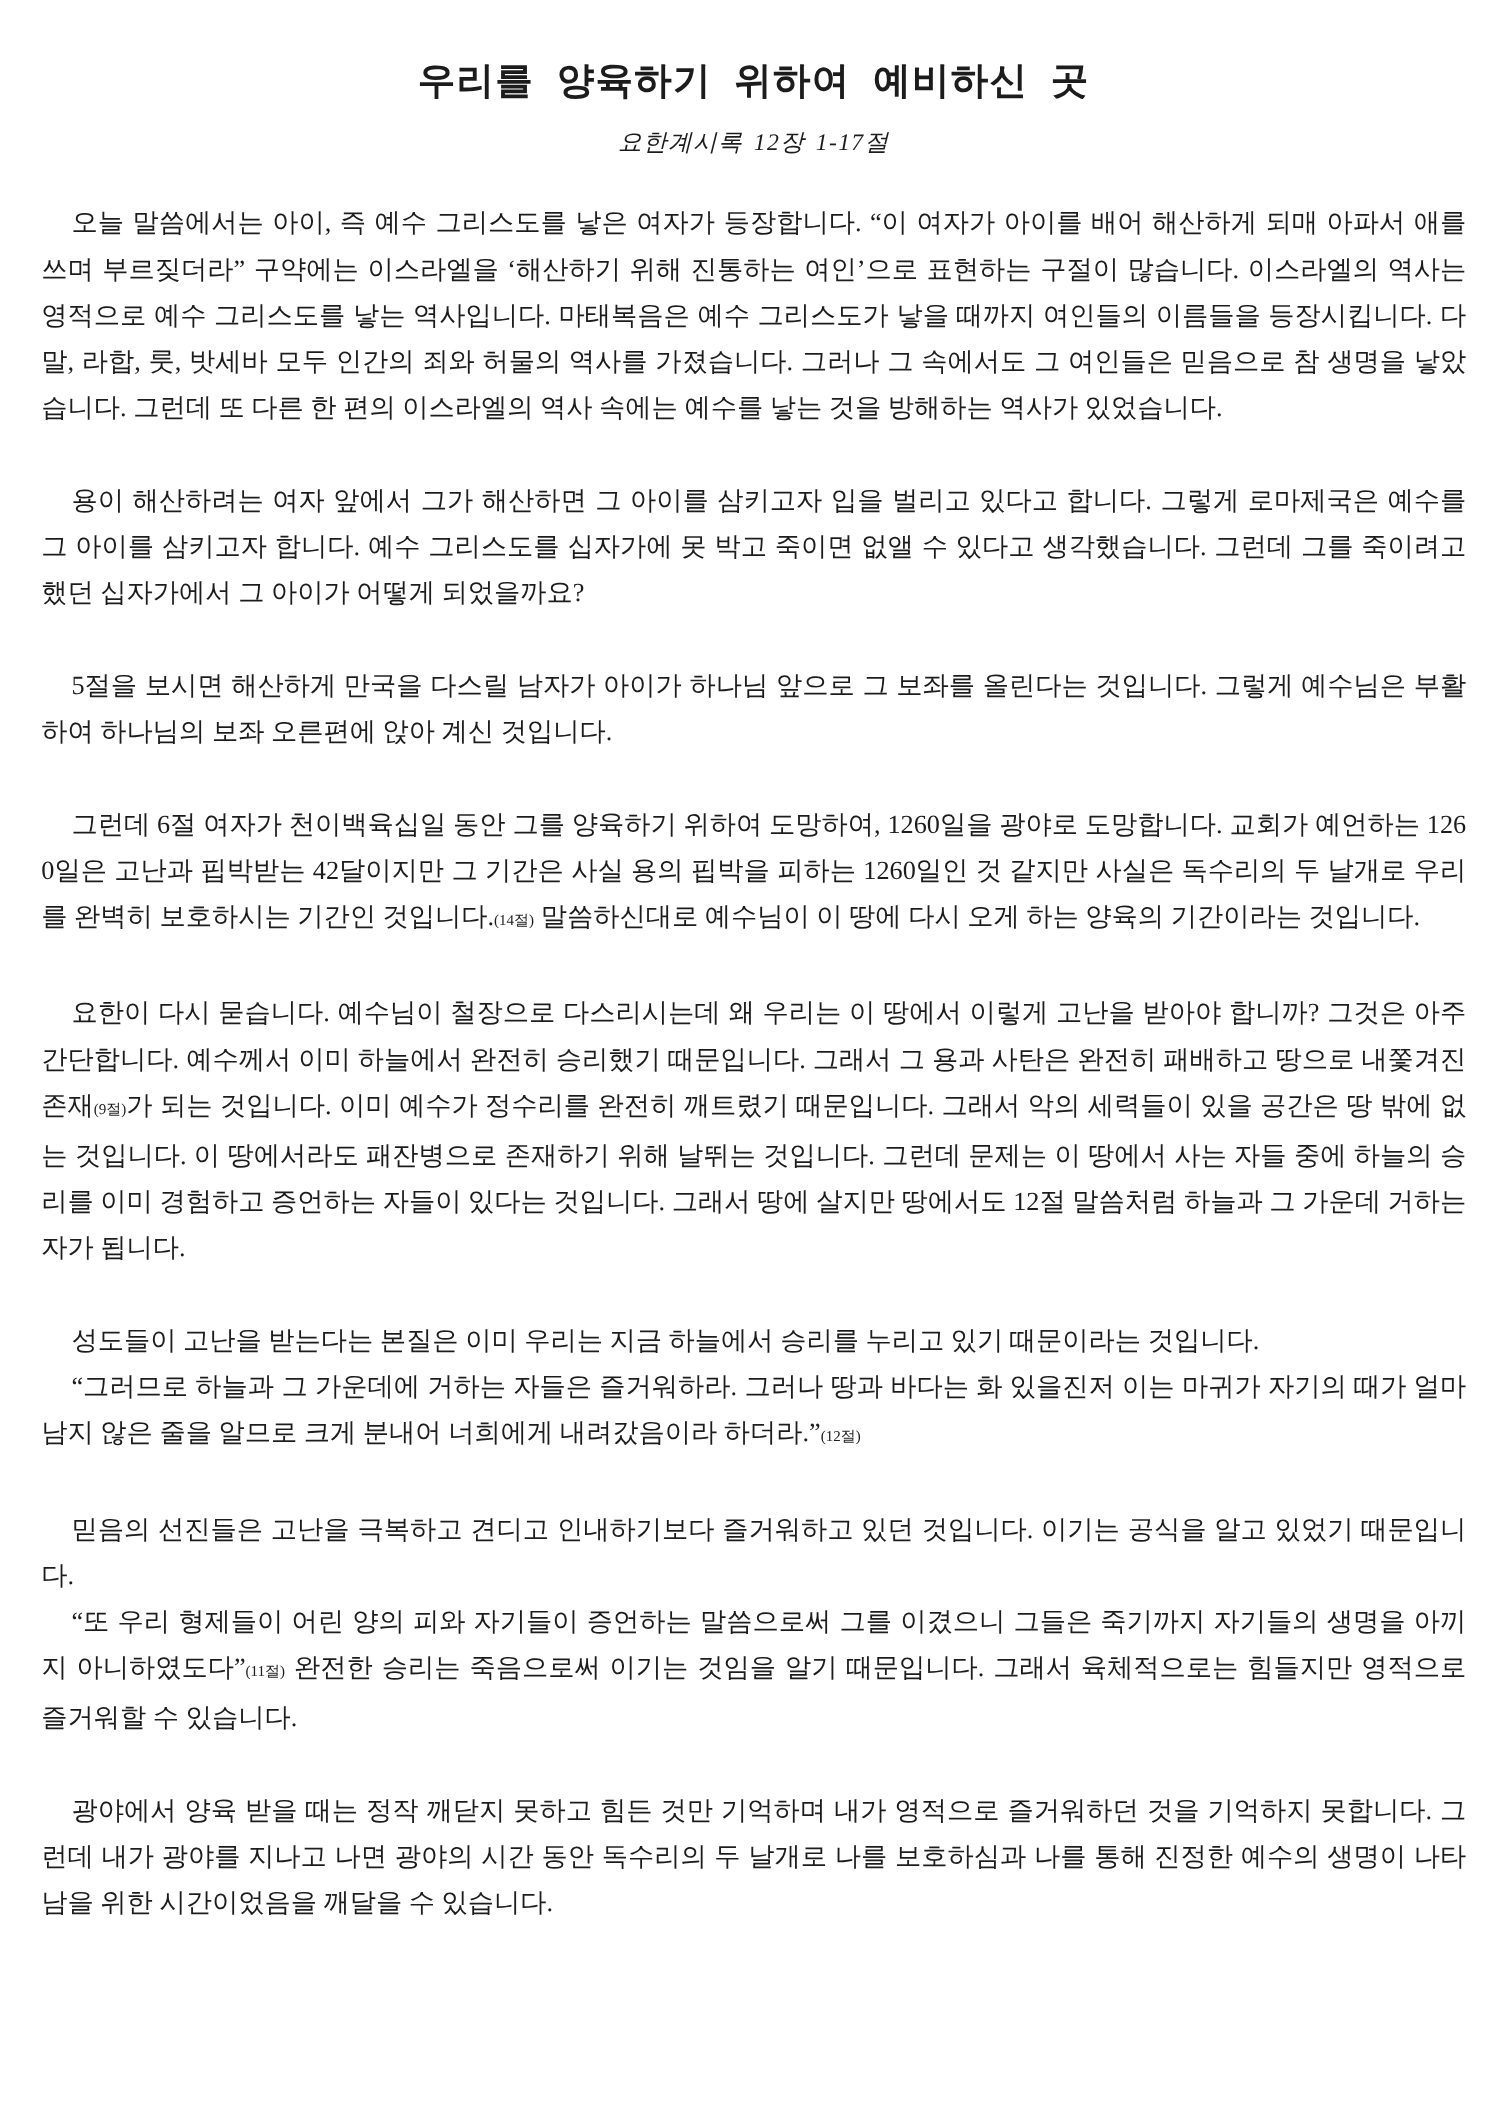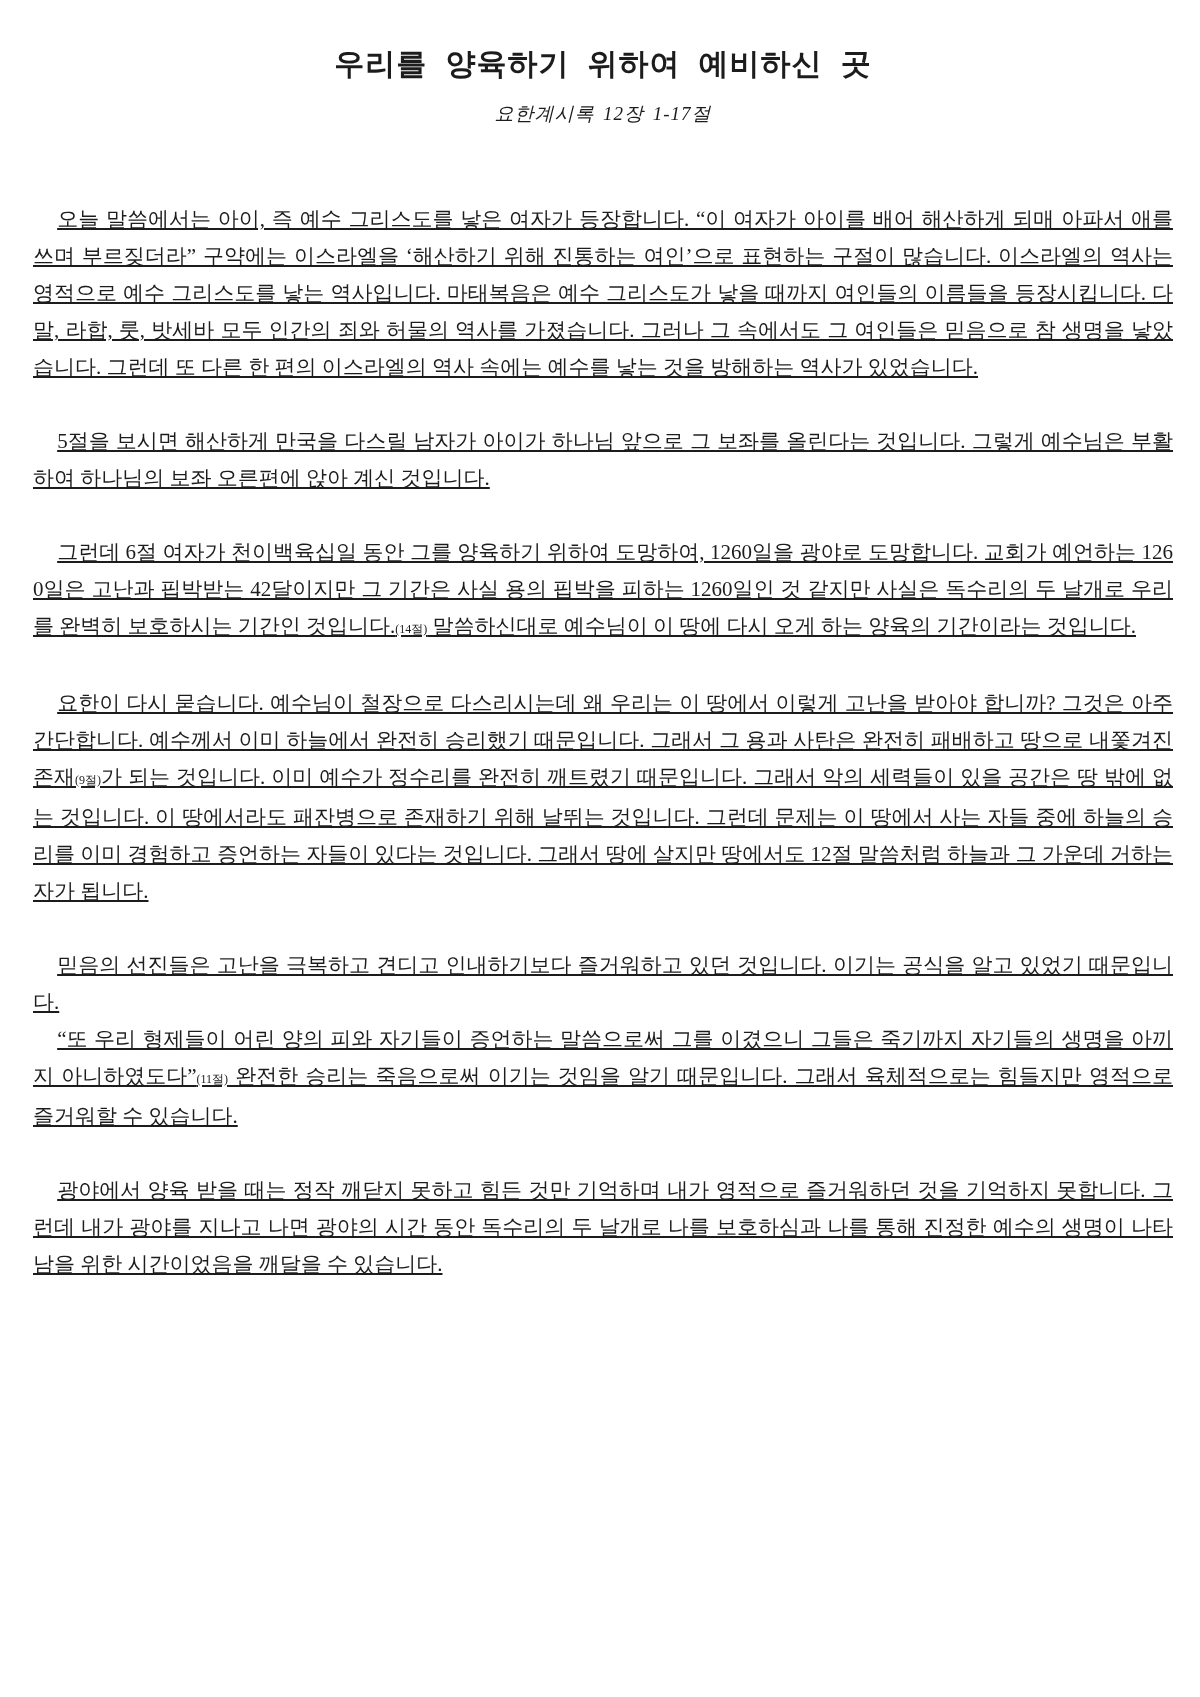--- a/index.html
+++ b/index.html
@@ -27,24 +27,23 @@
   }
   .doc-subtitle {
     text-align: center;
     font-size: 19px;
     letter-spacing: 1px;
     word-spacing: 0.15em;
     margin-top: 16px;
     font-style: italic;
   }
   .doc-body {
-    margin-top: 74px;
+    margin-top: 33px;
     font-size: 21px;
     line-height: 37px;
-    text-decoration: underline;
   }
   .para {
     margin: 0 0 37px 0;
   }
   .para:last-child {
     margin-bottom: 0;
   }
   .block {
     text-align: justify;
     text-justify: inter-character;
@@ -59,27 +58,34 @@
 <body>
 
 <div class="page">
   <h1 class="doc-title">우리를 양육하기 위하여 예비하신 곳</h1>
   <div class="doc-subtitle">요한계시록 12장 1-17절</div>
   <div class="doc-body">
       <div class="para">
         <div class="block"><span>오늘 말씀에서는 아이, 즉 예수 그리스도를 낳은 여자가 등장합니다. “이 여자가 아이를 배어 해산하게 되매 아파서 애를 쓰며 부르짖더라” 구약에는 이스라엘을 ‘해산하기 위해 진통하는 여인’으로 표현하는 구절이 많습니다. 이스라엘의 역사는 영적으로 예수 그리스도를 낳는 역사입니다. 마태복음은 예수 그리스도가 낳을 때까지 여인들의 이름들을 등장시킵니다. 다말, 라합, 룻, 밧세바 모두 인간의 죄와 허물의 역사를 가졌습니다. 그러나 그 속에서도 그 여인들은 믿음으로 참 생명을 낳았습니다. 그런데 또 다른 한 편의 이스라엘의 역사 속에는 예수를 낳는 것을 방해하는 역사가 있었습니다.</span></div>
       </div>
       <div class="para">
+        <div class="block"><span>용이 해산하려는 여자 앞에서 그가 해산하면 그 아이를 삼키고자 입을 벌리고 있다고 합니다. 그렇게 로마제국은 예수를 그 아이를 삼키고자 합니다. 예수 그리스도를 십자가에 못 박고 죽이면 없앨 수 있다고 생각했습니다. 그런데 그를 죽이려고 했던 십자가에서 그 아이가 어떻게 되었을까요?</span></div>
+      </div>
+      <div class="para">
         <div class="block"><span>5절을 보시면 해산하게 만국을 다스릴 남자가 아이가 하나님 앞으로 그 보좌를 올린다는 것입니다. 그렇게 예수님은 부활하여 하나님의 보좌 오른편에 앉아 계신 것입니다.</span></div>
       </div>
       <div class="para">
         <div class="block"><span>그런데 6절 여자가 천이백육십일 동안 그를 양육하기 위하여 도망하여, 1260일을 광야로 도망합니다. 교회가 예언하는 1260일은 고난과 핍박받는 42달이지만 그 기간은 사실 용의 핍박을 피하는 1260일인 것 같지만 사실은 독수리의 두 날개로 우리를 완벽히 보호하시는 기간인 것입니다.</span><span class="ref">(14절)</span><span> 말씀하신대로 예수님이 이 땅에 다시 오게 하는 양육의 기간이라는 것입니다.</span></div>
       </div>
       <div class="para">
         <div class="block"><span>요한이 다시 묻습니다. 예수님이 철장으로 다스리시는데 왜 우리는 이 땅에서 이렇게 고난을 받아야 합니까? 그것은 아주 간단합니다. 예수께서 이미 하늘에서 완전히 승리했기 때문입니다. 그래서 그 용과 사탄은 완전히 패배하고 땅으로 내쫓겨진 존재</span><span class="ref">(9절)</span><span>가 되는 것입니다. 이미 예수가 정수리를 완전히 깨트렸기 때문입니다. 그래서 악의 세력들이 있을 공간은 땅 밖에 없는 것입니다. 이 땅에서라도 패잔병으로 존재하기 위해 날뛰는 것입니다. 그런데 문제는 이 땅에서 사는 자들 중에 하늘의 승리를 이미 경험하고 증언하는 자들이 있다는 것입니다. 그래서 땅에 살지만 땅에서도 12절 말씀처럼 하늘과 그 가운데 거하는 자가 됩니다.</span></div>
+      </div>
+      <div class="para">
+        <div class="block"><span>성도들이 고난을 받는다는 본질은 이미 우리는 지금 하늘에서 승리를 누리고 있기 때문이라는 것입니다.</span></div>
+        <div class="block"><span>“그러므로 하늘과 그 가운데에 거하는 자들은 즐거워하라. 그러나 땅과 바다는 화 있을진저 이는 마귀가 자기의 때가 얼마 남지 않은 줄을 알므로 크게 분내어 너희에게 내려갔음이라 하더라.”</span><span class="ref">(12절)</span></div>
       </div>
       <div class="para">
         <div class="block"><span>믿음의 선진들은 고난을 극복하고 견디고 인내하기보다 즐거워하고 있던 것입니다. 이기는 공식을 알고 있었기 때문입니다.</span></div>
         <div class="block"><span>“또 우리 형제들이 어린 양의 피와 자기들이 증언하는 말씀으로써 그를 이겼으니 그들은 죽기까지 자기들의 생명을 아끼지 아니하였도다”</span><span class="ref">(11절)</span><span> 완전한 승리는 죽음으로써 이기는 것임을 알기 때문입니다. 그래서 육체적으로는 힘들지만 영적으로 즐거워할 수 있습니다.</span></div>
       </div>
       <div class="para">
         <div class="block"><span>광야에서 양육 받을 때는 정작 깨닫지 못하고 힘든 것만 기억하며 내가 영적으로 즐거워하던 것을 기억하지 못합니다. 그런데 내가 광야를 지나고 나면 광야의 시간 동안 독수리의 두 날개로 나를 보호하심과 나를 통해 진정한 예수의 생명이 나타남을 위한 시간이었음을 깨달을 수 있습니다.</span></div>
       </div>
     </div>
 </div>

